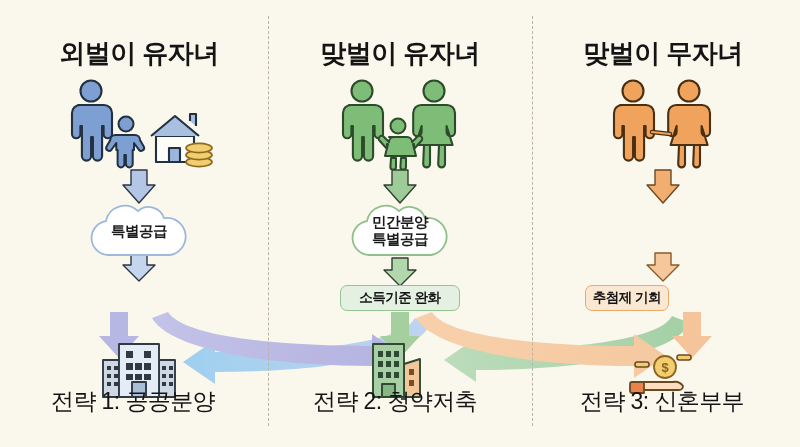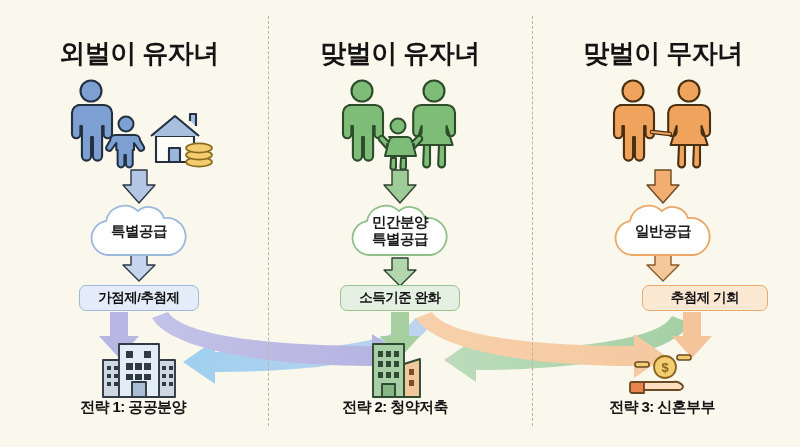--- a/index.html
+++ b/index.html
@@ -95,25 +95,25 @@
     width: 90px;
     height: 58px;
     display: flex;
     align-items: flex-end;
     justify-content: center;
   }
   .dest-label {
     position: absolute;
     width: 260px;
     text-align: center;
-    font-size: 15px;
-    font-weight: bold;
+    font-size: 23px;
+    font-weight: normal;
     color: #141414;
     letter-spacing: -0.6px;
-    top: 398px;
+    top: 386px;
   }
   .divider {
     position: absolute;
     top: 16px;
     width: 0;
     height: 410px;
     border-left: 1.6px dashed #b9b3a3;
   }
 </style>
 </head>
@@ -227,23 +227,20 @@
     </svg>
   </div>
 
   <div class="cloud-box" style="left:80px; top:203px;">
     <svg class="cloud-shape" viewBox="0 0 118 58">
       <path d="M28 52 a17 17 0 0 1 -2 -33.8 a19 19 0 0 1 32 -10 a16 16 0 0 1 26 7 a16 16 0 0 1 6 36.8 z" fill="#ffffff" stroke="#9cb8dd" stroke-width="1.8" stroke-linejoin="round"></path>
     </svg>
     <span class="cloud-text">특별공급</span>
   </div>
 
-  <div class="pill-box pill-blue" style="left:79px; top:285px; width:120px;">
-    <span>가점제/추첨제</span>
-  </div>
 
   <div class="dest-icon" style="left:94px; top:340px;">
     <svg width="78" height="56" viewBox="0 0 78 56">
       <g stroke="#2f3a44" stroke-width="1.9" stroke-linejoin="round">
         <rect x="3" y="18" width="16" height="37" fill="#cfd8e2"></rect>
         <rect x="59" y="18" width="16" height="37" fill="#cfd8e2"></rect>
         <rect x="19" y="2" width="40" height="53" fill="#e4ecf6"></rect>
         <rect x="32" y="40" width="14" height="15" fill="#a9bdd4"></rect>
       </g>
       <g fill="#2f3a44">
@@ -355,28 +352,22 @@
         <path d="M68 27 h26 a8 8 0 0 1 8 8 v19 a4.2 4.2 0 0 1 -8.4 0 v-6 l6 19 h-37 l6 -19 v6 a4.2 4.2 0 0 1 -8.4 0 v-19 a8 8 0 0 1 8 -8 z"></path>
         <path d="M71 67 h6 v19 a3.4 3.4 0 0 1 -6.8 0 z"></path>
         <path d="M86 67 h6 v19 a3.4 3.4 0 0 1 -6.8 0 z"></path>
       </g>
 
       <path d="M44 54 l18 2" stroke="#4a2f10" stroke-width="4.5" stroke-linecap="round" fill="none"></path>
       <path d="M44 54 l18 2" stroke="#f0a35c" stroke-width="2.2" stroke-linecap="round" fill="none"></path>
     </svg>
   </div>
 
-  <div class="cloud-box" style="left:604px; top:203px;">
-    <svg class="cloud-shape" viewBox="0 0 118 58">
-      <path d="M28 52 a17 17 0 0 1 -2 -33.8 a19 19 0 0 1 32 -10 a16 16 0 0 1 26 7 a16 16 0 0 1 6 36.8 z" fill="#ffffff" stroke="#eaa765" stroke-width="1.8" stroke-linejoin="round"></path>
-    </svg>
-    <span class="cloud-text">일반공급</span>
-  </div>
-
-  <div class="pill-box pill-orange" style="left:642px; top:285px; width:126px;">
+
+  <div class="pill-box pill-orange" style="left:585px; top:285px; width:84px;">
     <span>추첨제 기회</span>
   </div>
 
   <div class="dest-icon" style="left:618px; top:344px;">
     <svg width="80" height="52" viewBox="0 0 80 52">
 
       <g stroke="#6b4a22" stroke-width="1.6" stroke-linejoin="round" fill="#f3cd70">
         <rect x="12" y="12" width="14" height="5" rx="2.2"></rect>
         <rect x="54" y="5" width="14" height="5" rx="2.2"></rect>
       </g>

